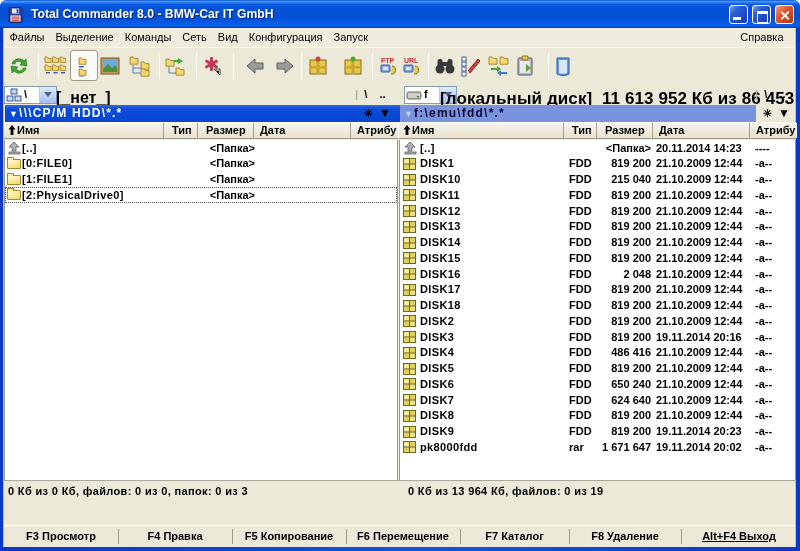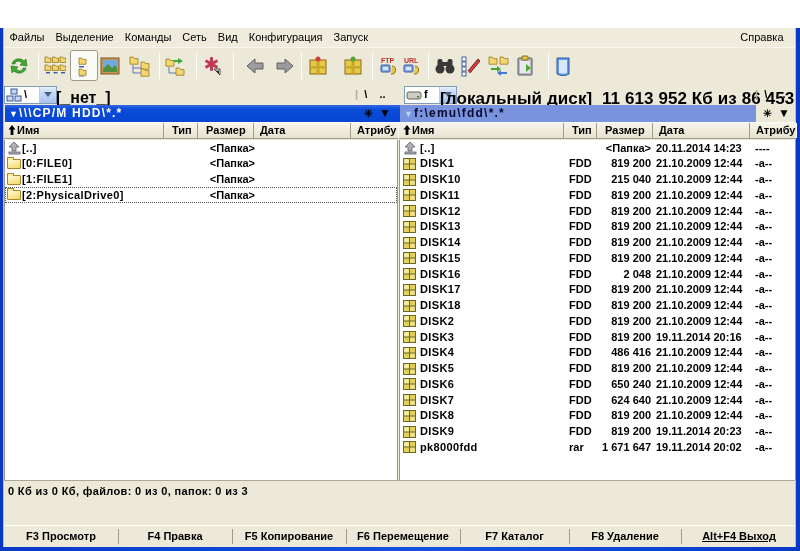--- a/index.html
+++ b/index.html
@@ -78,20 +78,35 @@
 #cmdinput .carrow:after { content:""; position:absolute; left:4px; top:5px; width:0; height:0; border:4px solid transparent; border-top:5px solid #4D6185; }
 #fbar { position:absolute; left:4px; top:525px; width:791px; height:22px; background:#ECE9D8; border-top:1px solid #FFF; font-weight:bold; }
 .fbtn { position:absolute; top:4px; text-align:center; }
 .fsep { position:absolute; top:3px; width:1px; height:15px; background:#9C9A8C; }
 </style>
 <style>.folder { width:14px; height:10px; display:inline-block; margin-top:2px;
  background:linear-gradient(160deg,#FFFADC 0%,#FAEC9E 45%,#F2D96E 100%); border:1px solid #A8862A; border-radius:1px; position:relative; }
 .folder:before { content:""; position:absolute; left:-1px; top:-3px; width:5px; height:2px; background:#FAEC9E; border:1px solid #A8862A; border-bottom:none; border-radius:1px 1px 0 0; }</style></head>
 <body>
 <div id="win">
+  <div id="title">
+    <svg class="ticon" width="18" height="18" viewBox="0 0 18 18">
+      <rect x="3" y="1.5" width="13" height="15" rx="1.5" fill="#35429E" stroke="#1A2050" stroke-width="0.8"></rect>
+      <rect x="6" y="2.5" width="7" height="5" fill="#E8E8F0"></rect>
+      <rect x="10.5" y="3" width="2" height="4" fill="#3858C0"></rect>
+      <rect x="4.5" y="9.5" width="10" height="6" fill="#F0EFF4"></rect>
+      <rect x="5.5" y="10.5" width="8" height="1.2" fill="#D04840"></rect>
+      <rect x="5.5" y="12.3" width="8" height="1.2" fill="#D04840"></rect>
+      <rect x="5.5" y="14.1" width="8" height="1.2" fill="#D04840"></rect>
+    </svg>
+    <span class="ttext">Total Commander 8.0 - BMW-Car IT GmbH</span>
+    <div class="wbtn" id="btn-min"></div>
+    <div class="wbtn" id="btn-max"></div>
+    <div class="wbtn" id="btn-close"></div>
+  </div>
   <div id="frame">
     <div id="inner"></div>
     <div style="position:absolute;left:3px;top:0;width:1px;height:519px;background:#9CC8F2;"></div>
     <div style="position:absolute;left:795px;top:0;width:1px;height:519px;background:#9CC8F2;"></div>
     <div id="abs">
       <div id="menu">
         <span>Файлы</span><span>Выделение</span><span>Команды</span><span>Сеть</span><span>Вид</span><span>Конфигурация</span><span>Запуск</span>
         <span class="right">Справка</span>
       </div>
       <div id="tbar">
@@ -611,20 +626,21 @@
             <span class="nm">pk8000fdd</span>
             <span class="tp">rar</span>
             <span class="sz">1 671 647</span>
             <span class="dt">19.11.2014 20:02</span>
             <span class="at">-a--</span>
           </div>
         </div>
 
       <div id="status">
         <span style="position:absolute;left:4px;top:4px;letter-spacing:0.35px;">0 Кб из 0 Кб, файлов: 0 из 0, папок: 0 из 3</span>
+        <span style="position:absolute;left:404px;top:4px;letter-spacing:0.35px;">0 Кб из 13 964 Кб, файлов: 0 из 19</span>
       </div>
 
 
       <div id="fbar">
         <div class="fbtn" style="left:0px;width:114px;">F3 Просмотр</div>
           <div class="fsep" style="left:114px;"></div>
         <div class="fbtn" style="left:114px;width:114px;">F4 Правка</div>
           <div class="fsep" style="left:228px;"></div>
         <div class="fbtn" style="left:228px;width:114px;">F5 Копирование</div>
           <div class="fsep" style="left:342px;"></div>

